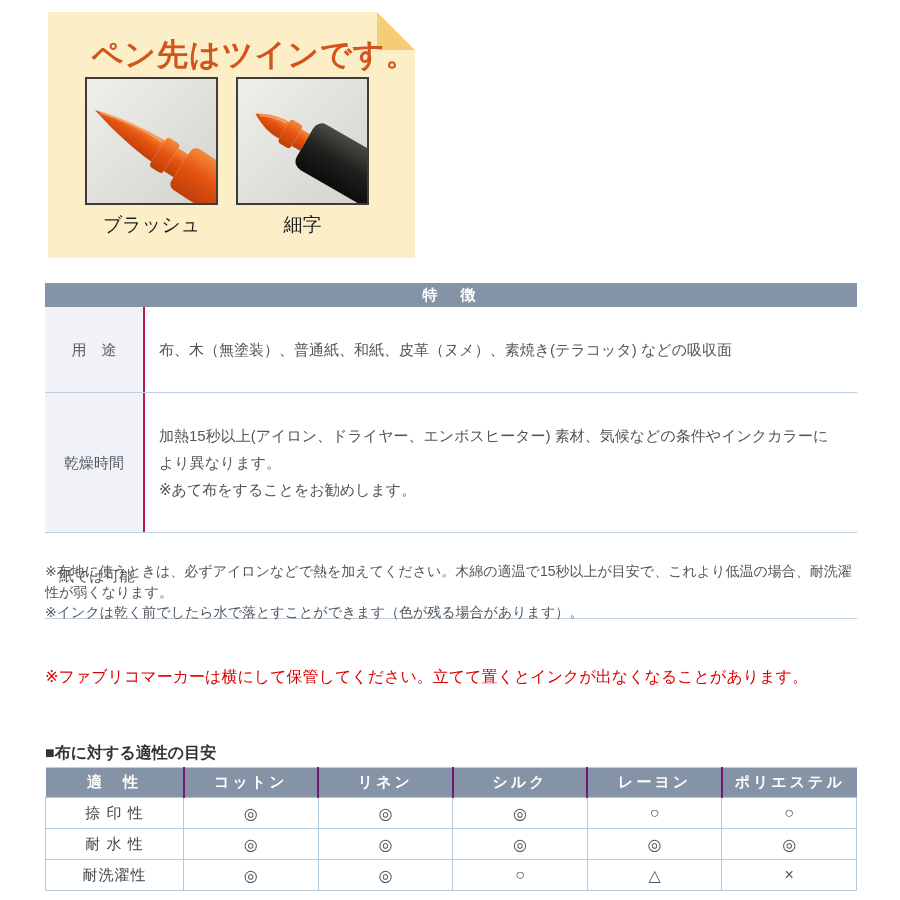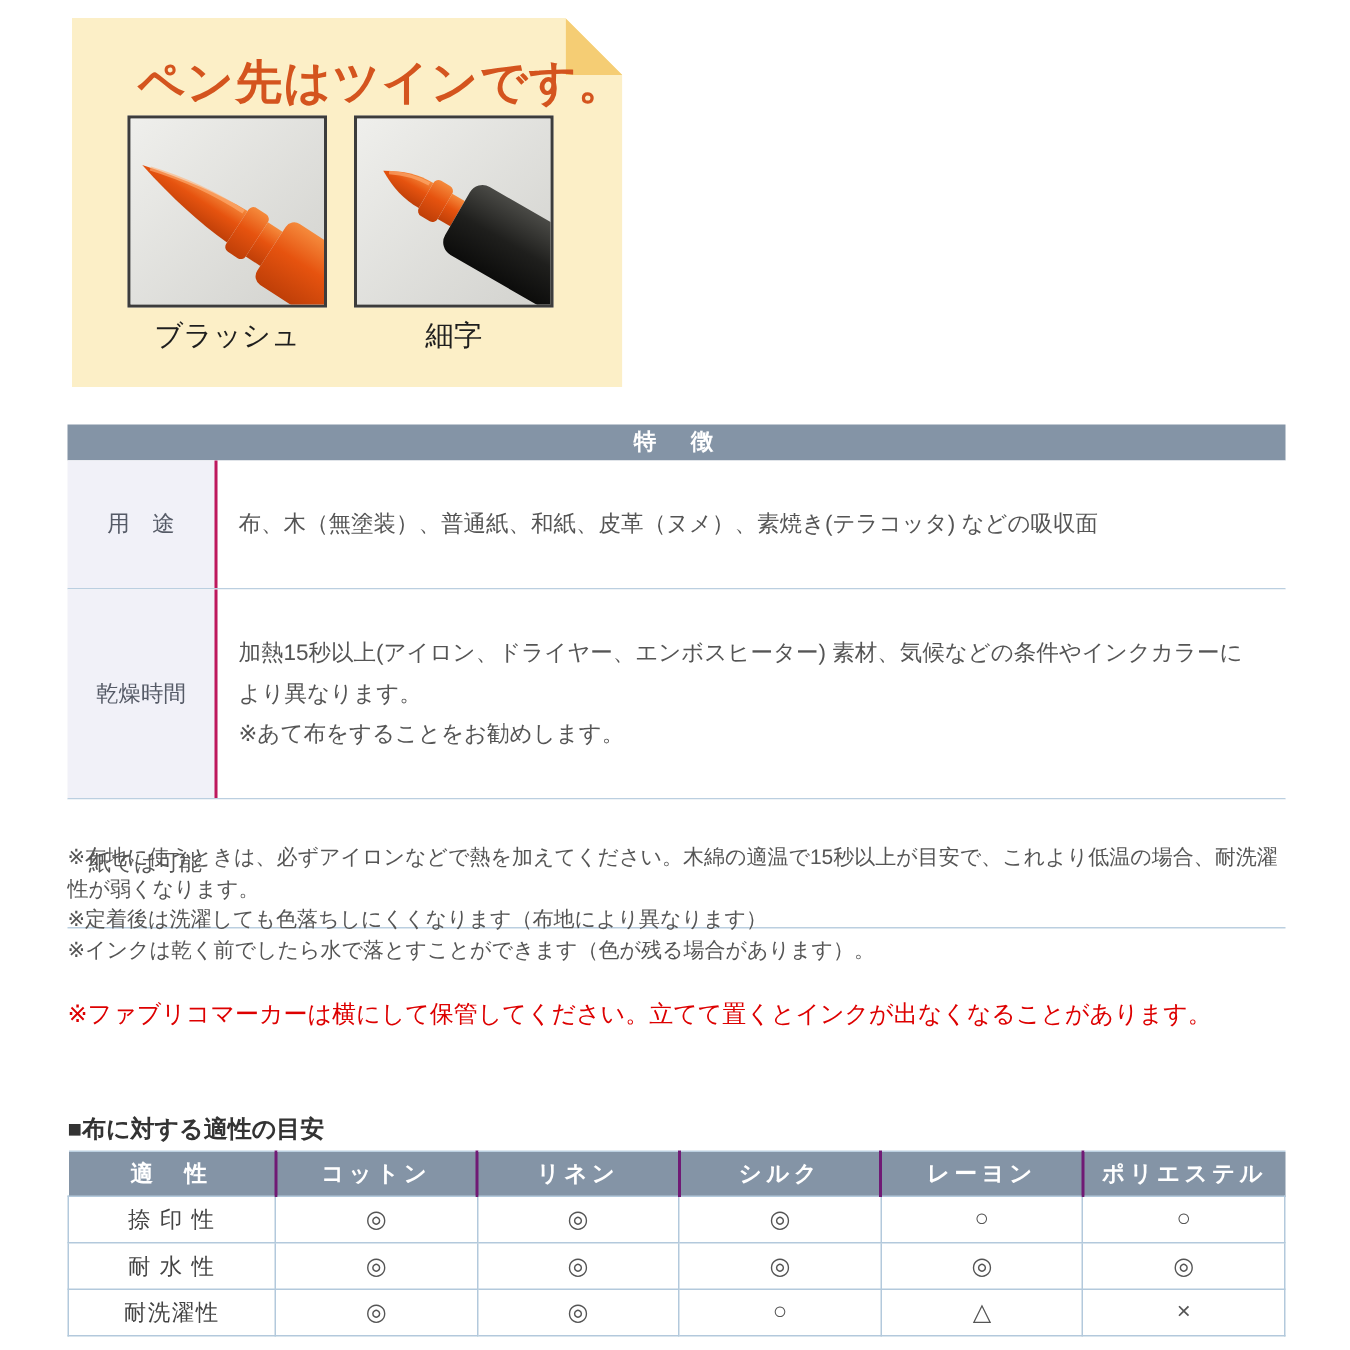--- a/index.html
+++ b/index.html
@@ -165,21 +165,20 @@
 ※あて布をすることをお勧めします。</div>
     </div>
 
     <div class="ft-row">
       <div class="ft-content">紙では可能</div>
     </div>
   </div>
 
   <div class="notes">
     <div class="note">※布地に使うときは、必ずアイロンなどで熱を加えてください。木綿の適温で15秒以上が目安で、これより低温の場合、耐洗濯性が弱くなります。</div>
-    <div class="note">※定着後は洗濯しても色落ちしにくくなります（布地により異なります）</div>
     <div class="note">※インクは乾く前でしたら水で落とすことができます（色が残る場合があります）。</div>
   </div>
 
   <div class="warning">※ファブリコマーカーは横にして保管してください。立てて置くとインクが出なくなることがあります。</div>
 
   <div class="suit-title">■布に対する適性の目安</div>
 
   <table class="suit-table">
     <colgroup>
         <col class="c0">

